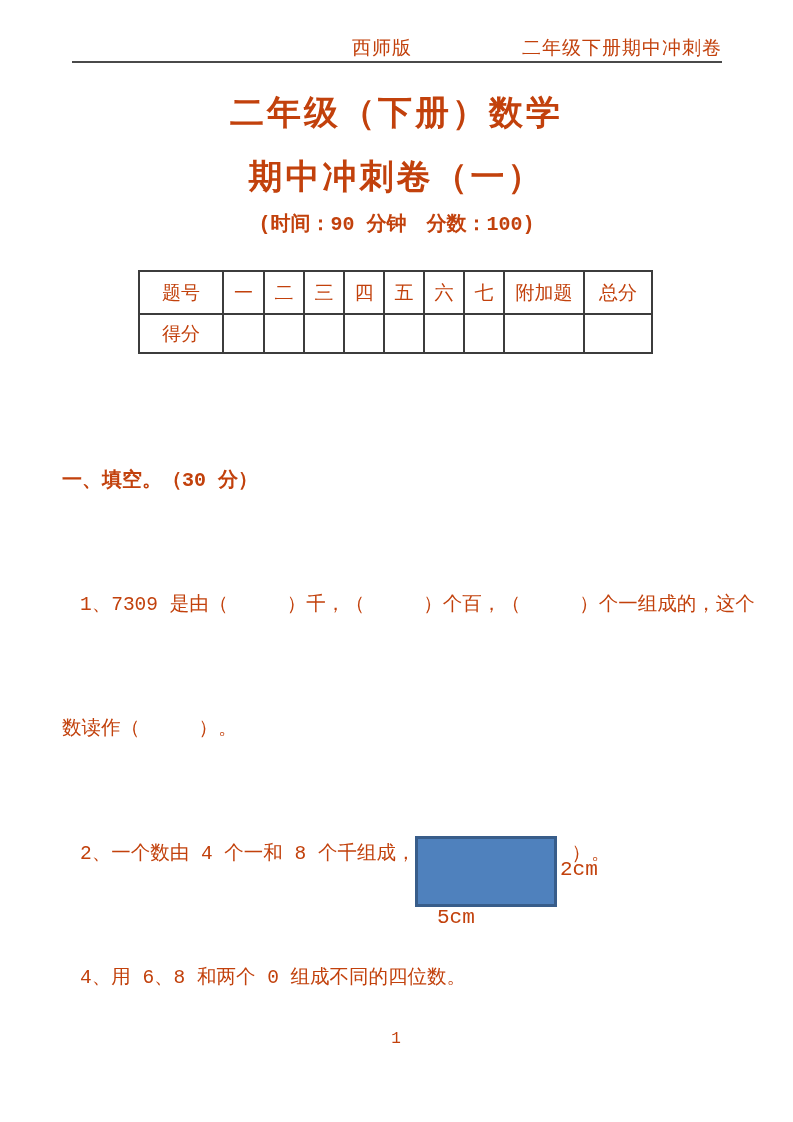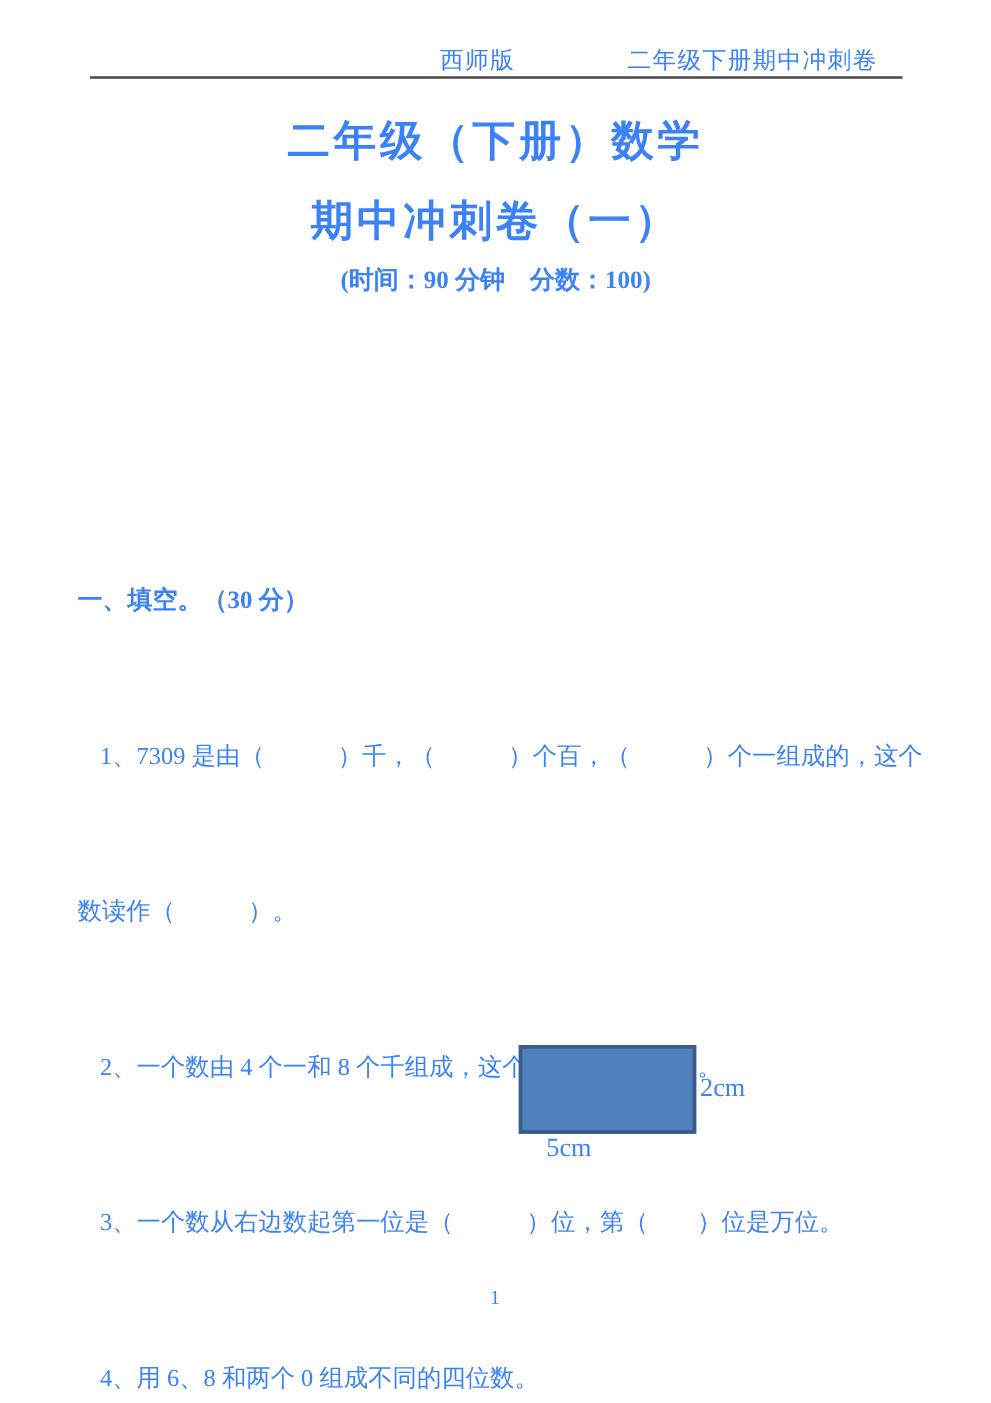--- a/index.html
+++ b/index.html
@@ -1,32 +1,32 @@
 <!DOCTYPE html>
 <html><head>
 <meta charset="utf-8">
 <style>
   html,body { margin:0; padding:0; background:#ffffff; }
   .page {
     position:relative;
     width:793px; height:1122px;
     background:#ffffff;
-    font-family:Liberation Serif, serif;
-    color:#3b82f6;
+    font-family:Liberation Mono, monospace;
+    color:#c2410c;
     overflow:hidden;
   }
 
   
   .hdr {
     position:absolute; left:72px; top:33px; width:650px; height:28px;
     border-bottom:2px solid #4a4a4a;
     font-size:19px;
   }
   .hdr .edition { position:absolute; left:280px; top:2px; letter-spacing:1px; }
-  .hdr .booklet { position:absolute; right:20px; top:2px; letter-spacing:1px; }
+  .hdr .booklet { position:absolute; right:0; top:2px; letter-spacing:1px; }
 
   
   .title-line { position:absolute; left:0; width:100%; text-align:center;
     font-weight:bold; font-size:34px; letter-spacing:3px; white-space:pre; }
   .t1 { top:90px; }
   .t2 { top:154px; }
   .meta { position:absolute; left:0; top:210px; width:100%; text-align:center;
     font-weight:bold; font-size:20px; white-space:pre; }
 
   
@@ -89,29 +89,52 @@
         <col style="width:40px">
       <col style="width:40px">
         <col style="width:40px">
         <col style="width:40px">
       <col style="width:40px">
         <col style="width:40px">
         <col style="width:80px">
       <col style="width:68px">
     </colgroup>
     <tbody>
+      <tr class="r1">
+        <td>题号</td>
+        <td>一</td>
+        <td>二</td>
+        <td>三</td>
+        <td>四</td>
+        <td>五</td>
+        <td>六</td>
+        <td>七</td>
+        <td>附加题</td>
+        <td>总分</td>
+      </tr>
+      <tr class="r2">
+        <td>得分</td>
+        <td></td>
+        <td></td>
+        <td></td>
+        <td></td>
+        <td></td>
+        <td></td>
+        <td></td>
+        <td></td>
+        <td></td>
+      </tr>
     </tbody>
   </table>
 
   <div class="content">
     <p class="sec-head">一、填空。（30 分）</p>
     <p class="q">1、7309 是由（　　　）千，（　　　）个百，（　　　）个一组成的，这个</p>
     <p class="cont">数读作（　　　）。</p>
     <p class="q">2、一个数由 4 个一和 8 个千组成，这个数是（　　　）。</p>
-    <p class="q">3、一个数从右边数起第一位是（　　　）位，第（　　）位是万位。</p>
     <p class="q">4、用 6、8 和两个 0 组成不同的四位数。</p>
     
     
     
     
     
     
     
     
     

